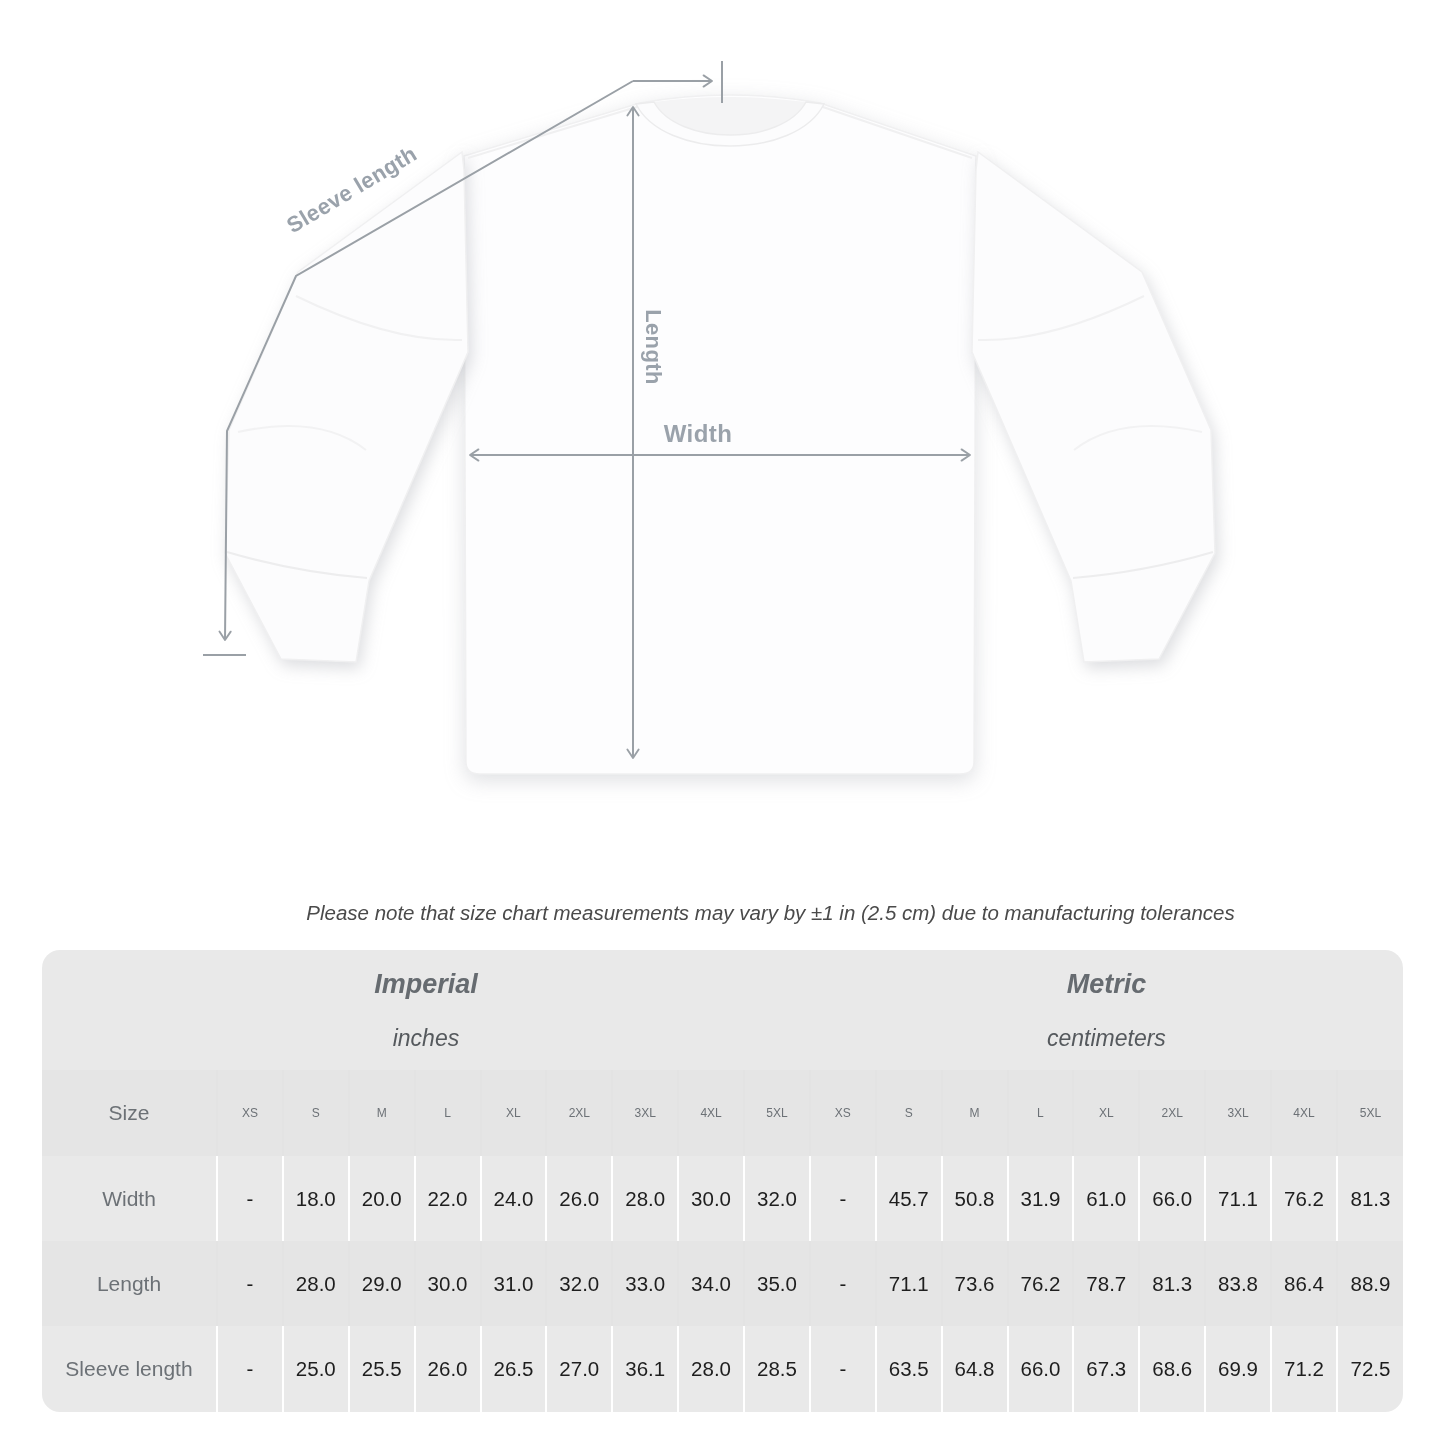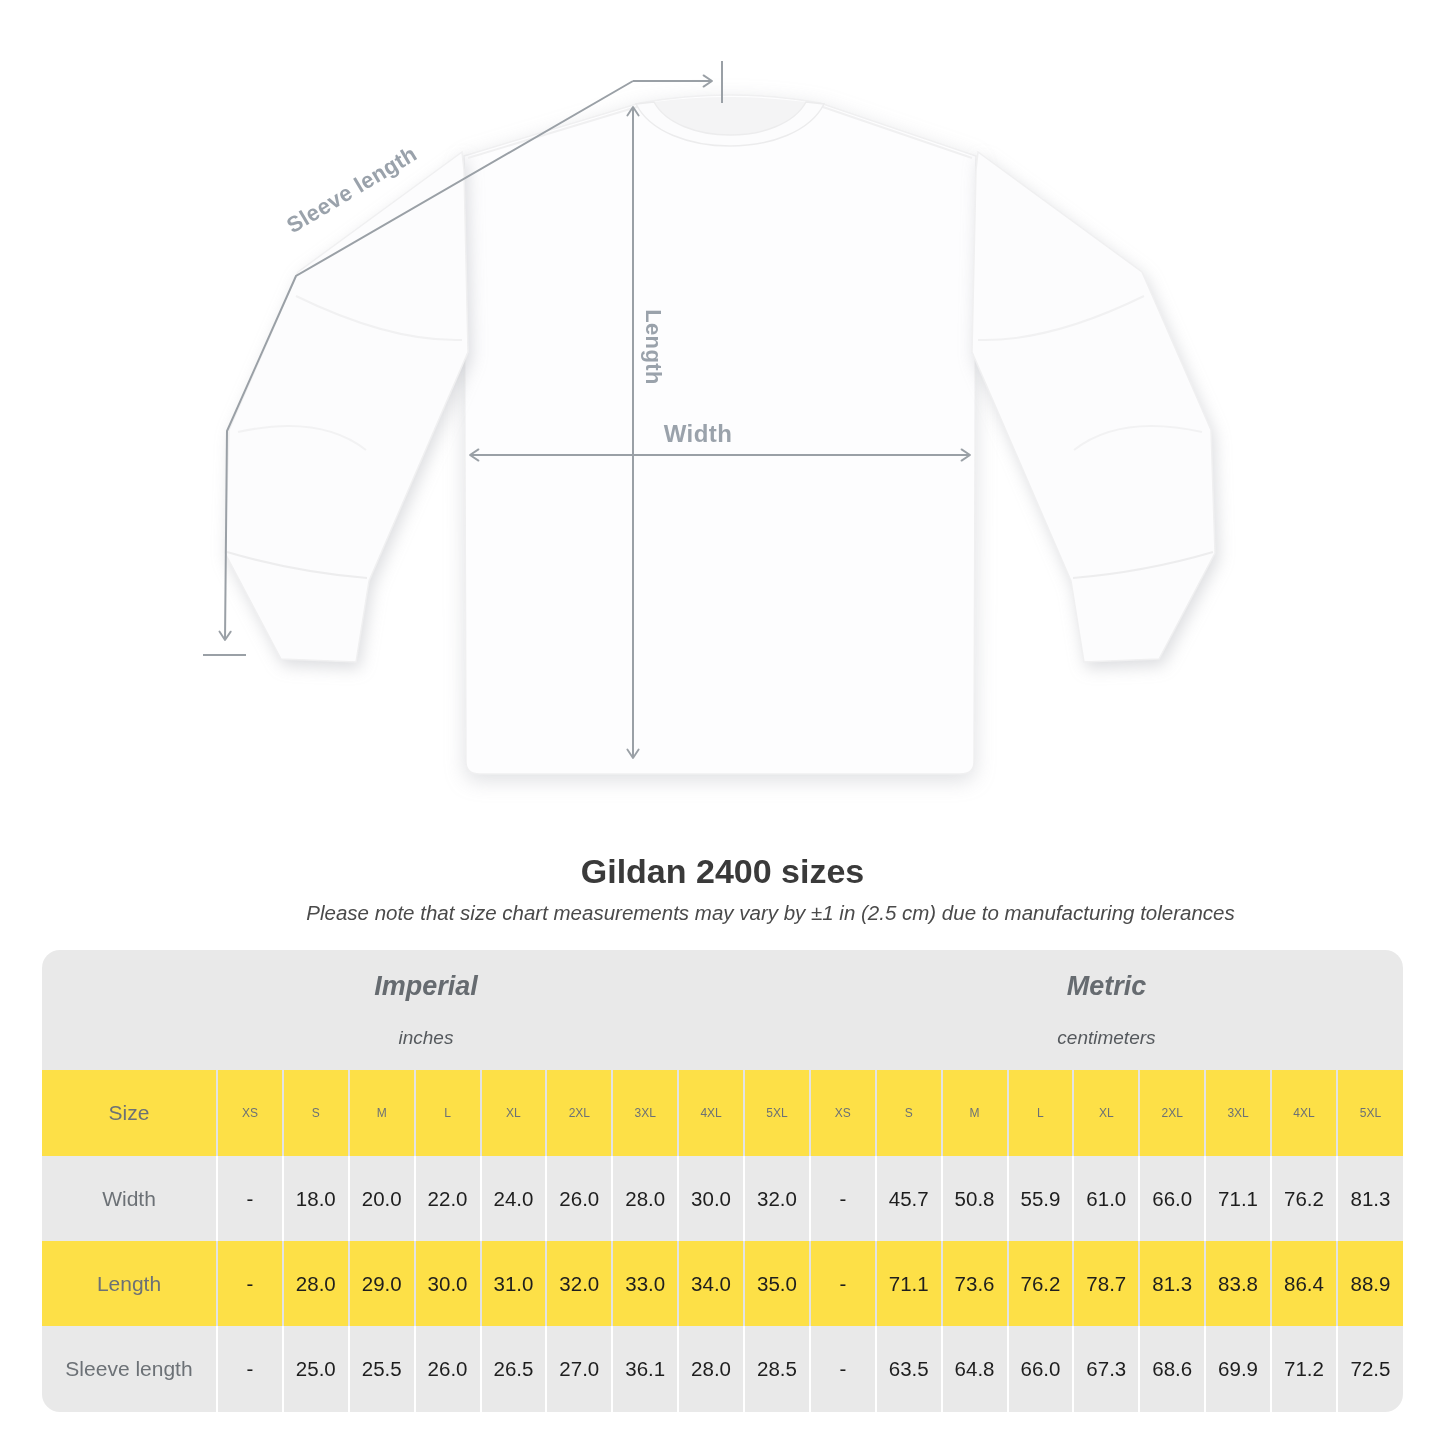--- a/index.html
+++ b/index.html
@@ -34,25 +34,25 @@
     position:absolute;left:42px;top:950px;width:1361px;height:462px;
     border-radius:18px;overflow:hidden;
   }
   table.sizes{width:100%;height:100%;border-collapse:collapse;table-layout:fixed;}
   table.sizes td,table.sizes th{
     text-align:center;vertical-align:middle;padding:0;font-weight:normal;
   }
   tr.band{height:120px;}
   tr.band td{background:#e9e9e9;}
   .uname{font-size:27px;font-weight:bold;font-style:italic;color:#666b70;}
-  .uunit{font-size:19px;font-style:italic;color:#55595d;margin-top:25px;}
+  .uunit{font-size:23px;font-style:italic;color:#55595d;margin-top:25px;}
   tr.heads{height:86px;}
   tr.r-data{height:85px;}
   tr.r-last{height:86px;}
-  tr.r-white th,tr.r-white td{background:#fde047;border-left:2px solid #e3e3e3;}
+  tr.r-white th,tr.r-white td{background:#e5e5e5;border-left:2px solid #e3e3e3;}
   tr.r-gray th,tr.r-gray td{background:#e9e9e9;border-left:2px solid #ffffff;}
   tr.r-white .rlabel,tr.r-gray .rlabel{border-left:none;}
   .rlabel{font-weight:bold;color:#6c7176;font-size:21px;}
   th.szh{font-weight:bold;color:#6c7176;font-size:12px;}
   td.val{color:#1e1e1e;font-size:20.5px;}
 </style>
 </head>
 <body>
 
 <div class="page">
@@ -93,21 +93,20 @@
         <path d="M633,107 L633,758" marker-start="url(#arr)" marker-end="url(#arr)"></path>
         <path d="M470,455 L970,455" marker-start="url(#arr)" marker-end="url(#arr)"></path>
       </g>
     </svg>
 
     <div class="mlabel lab-sleeve">Sleeve length</div>
     <div class="mlabel lab-length">Length</div>
     <div class="mlabel lab-width">Width</div>
   </div>
 
-  <h1 class="title">Gildan 2400 sizes</h1>
   <p class="note">Please note that size chart measurements may vary by ±1 in (2.5 cm) due to manufacturing tolerances</p>
 
   <div class="size-table-wrap">
     <table class="sizes">
       <colgroup>
         <col style="width:175px">
         <col>
           <col>
           <col>
           <col>
@@ -168,21 +167,21 @@
         <td class="val">20.0</td>
         <td class="val">22.0</td>
         <td class="val">24.0</td>
         <td class="val">26.0</td>
         <td class="val">28.0</td>
         <td class="val">30.0</td>
         <td class="val">32.0</td>
         <td class="val">-</td>
         <td class="val">45.7</td>
         <td class="val">50.8</td>
-        <td class="val">55.9</td>
+        <td class="val">31.9</td>
         <td class="val">61.0</td>
         <td class="val">66.0</td>
         <td class="val">71.1</td>
         <td class="val">76.2</td>
         <td class="val">81.3</td>
       </tr>
 
       <tr class="r-data r-white">
         <th class="rlabel">Length</th>
         <td class="val">-</td>

